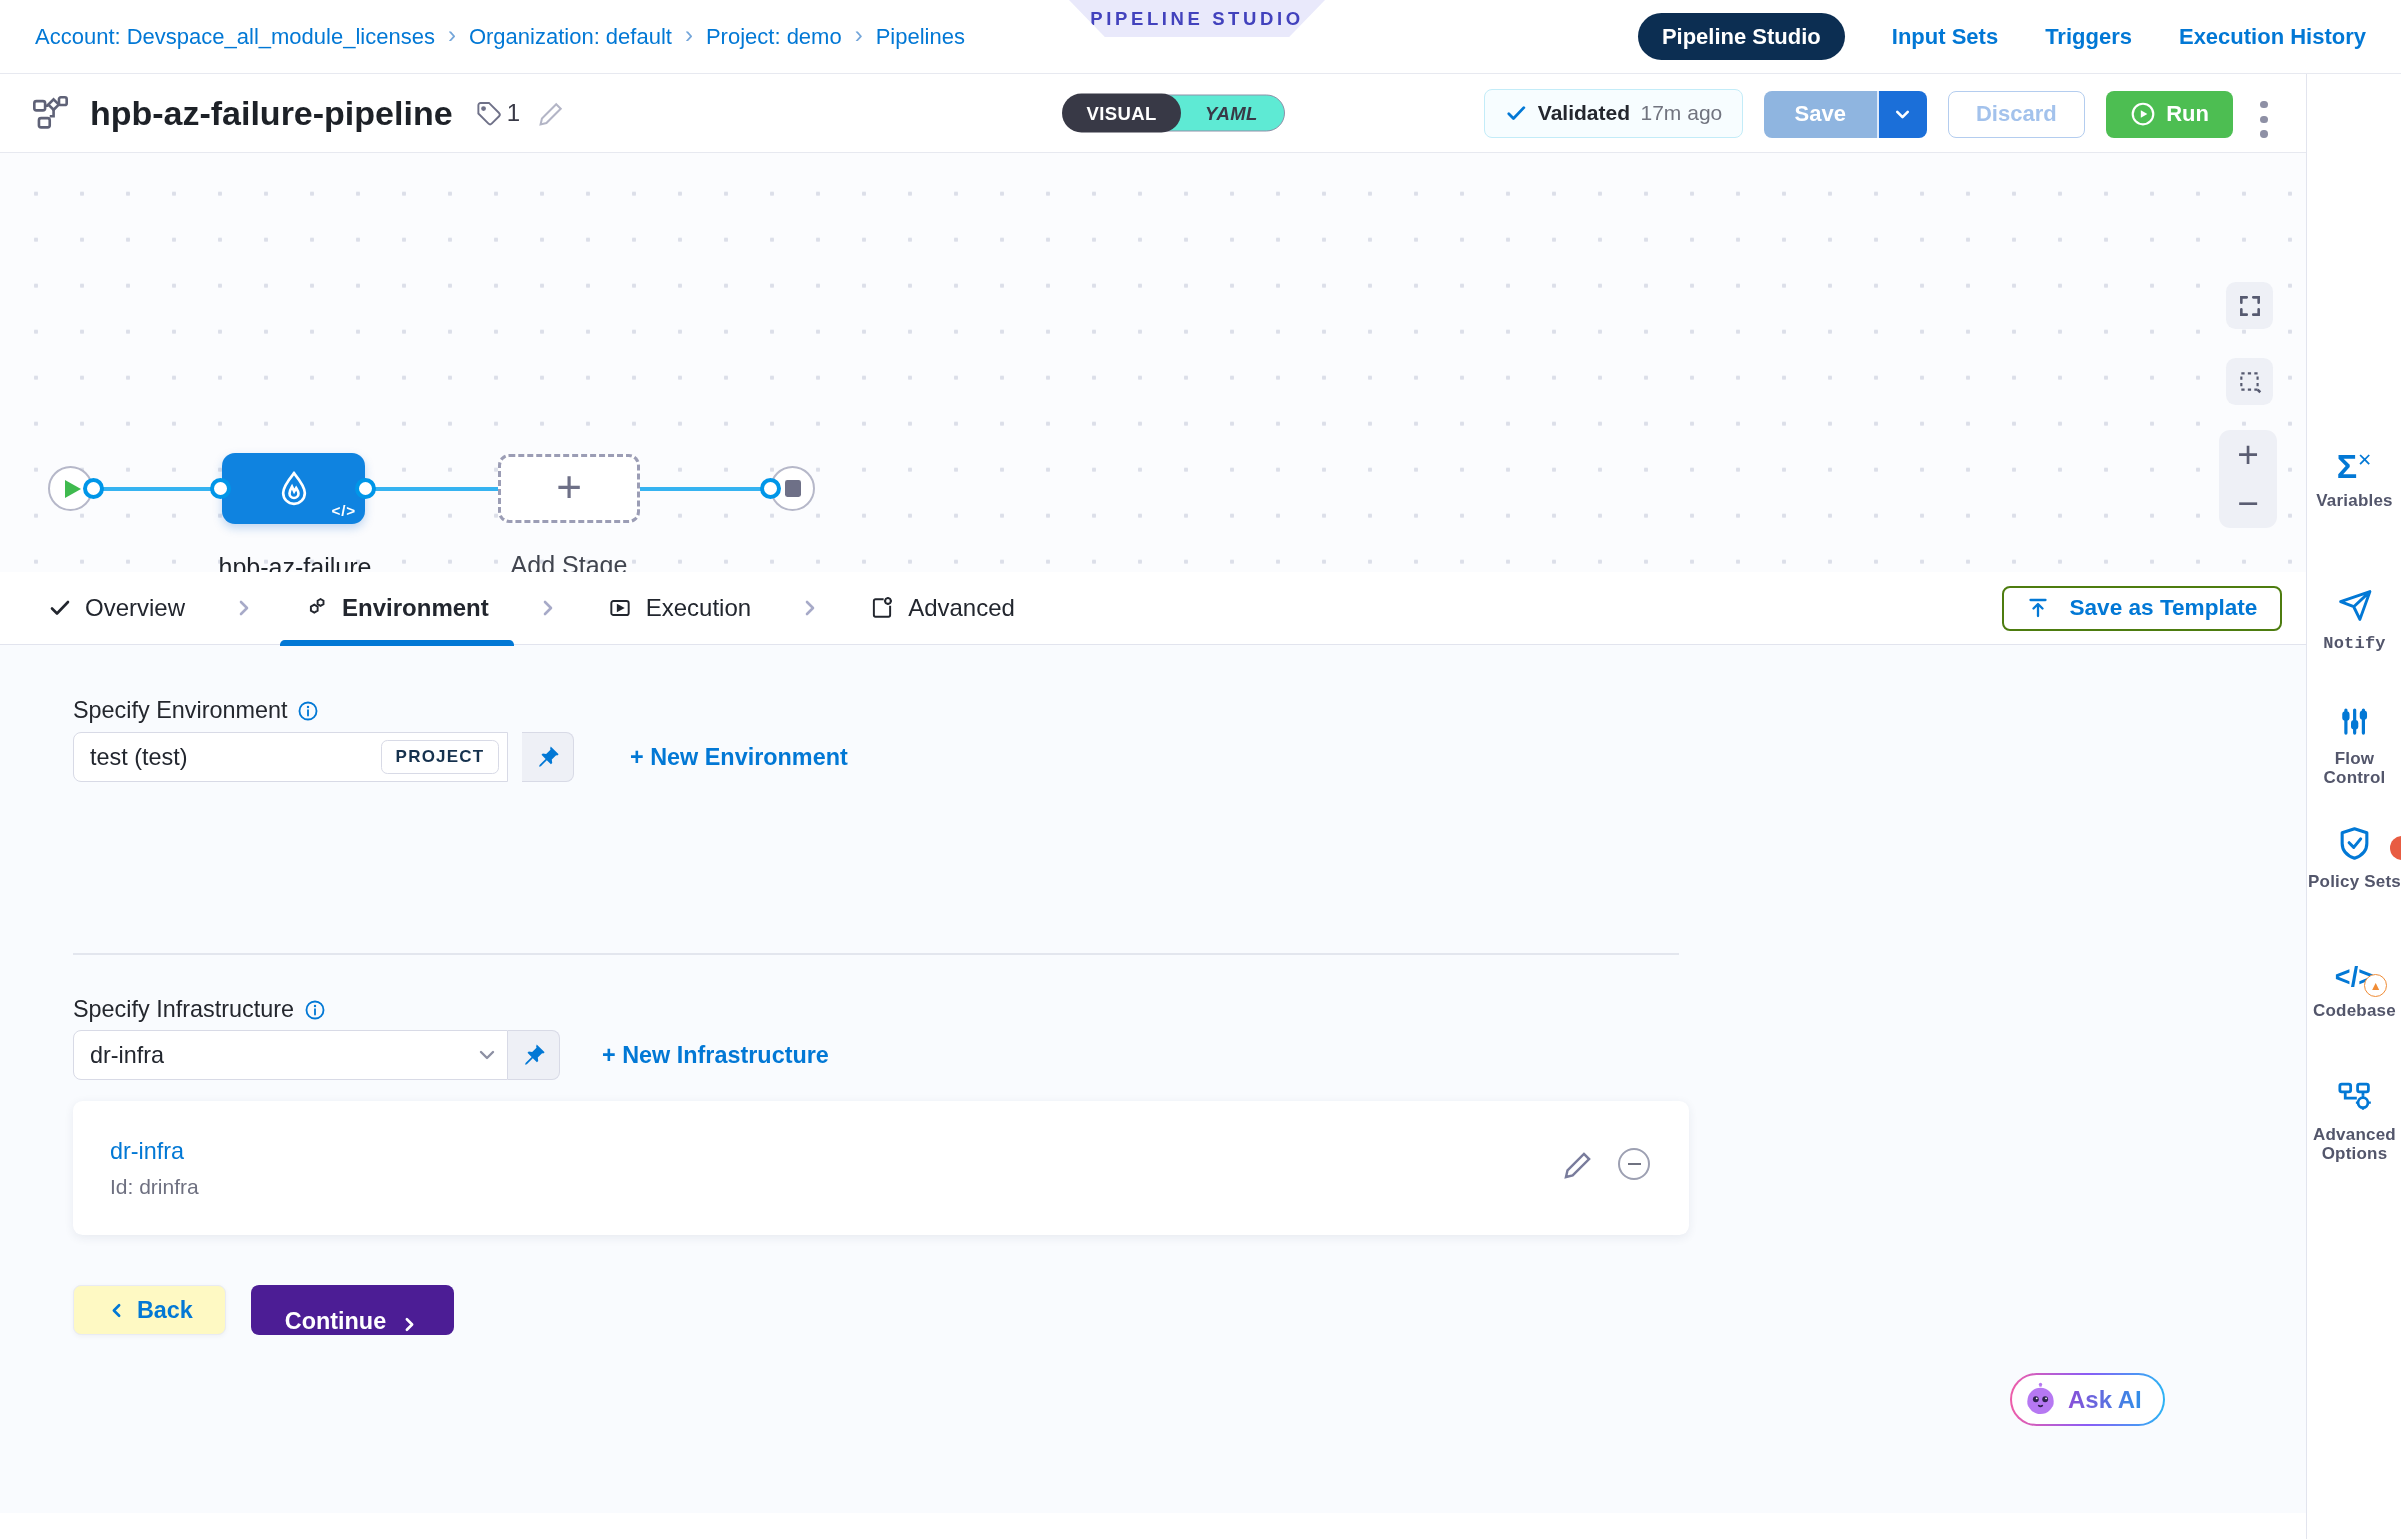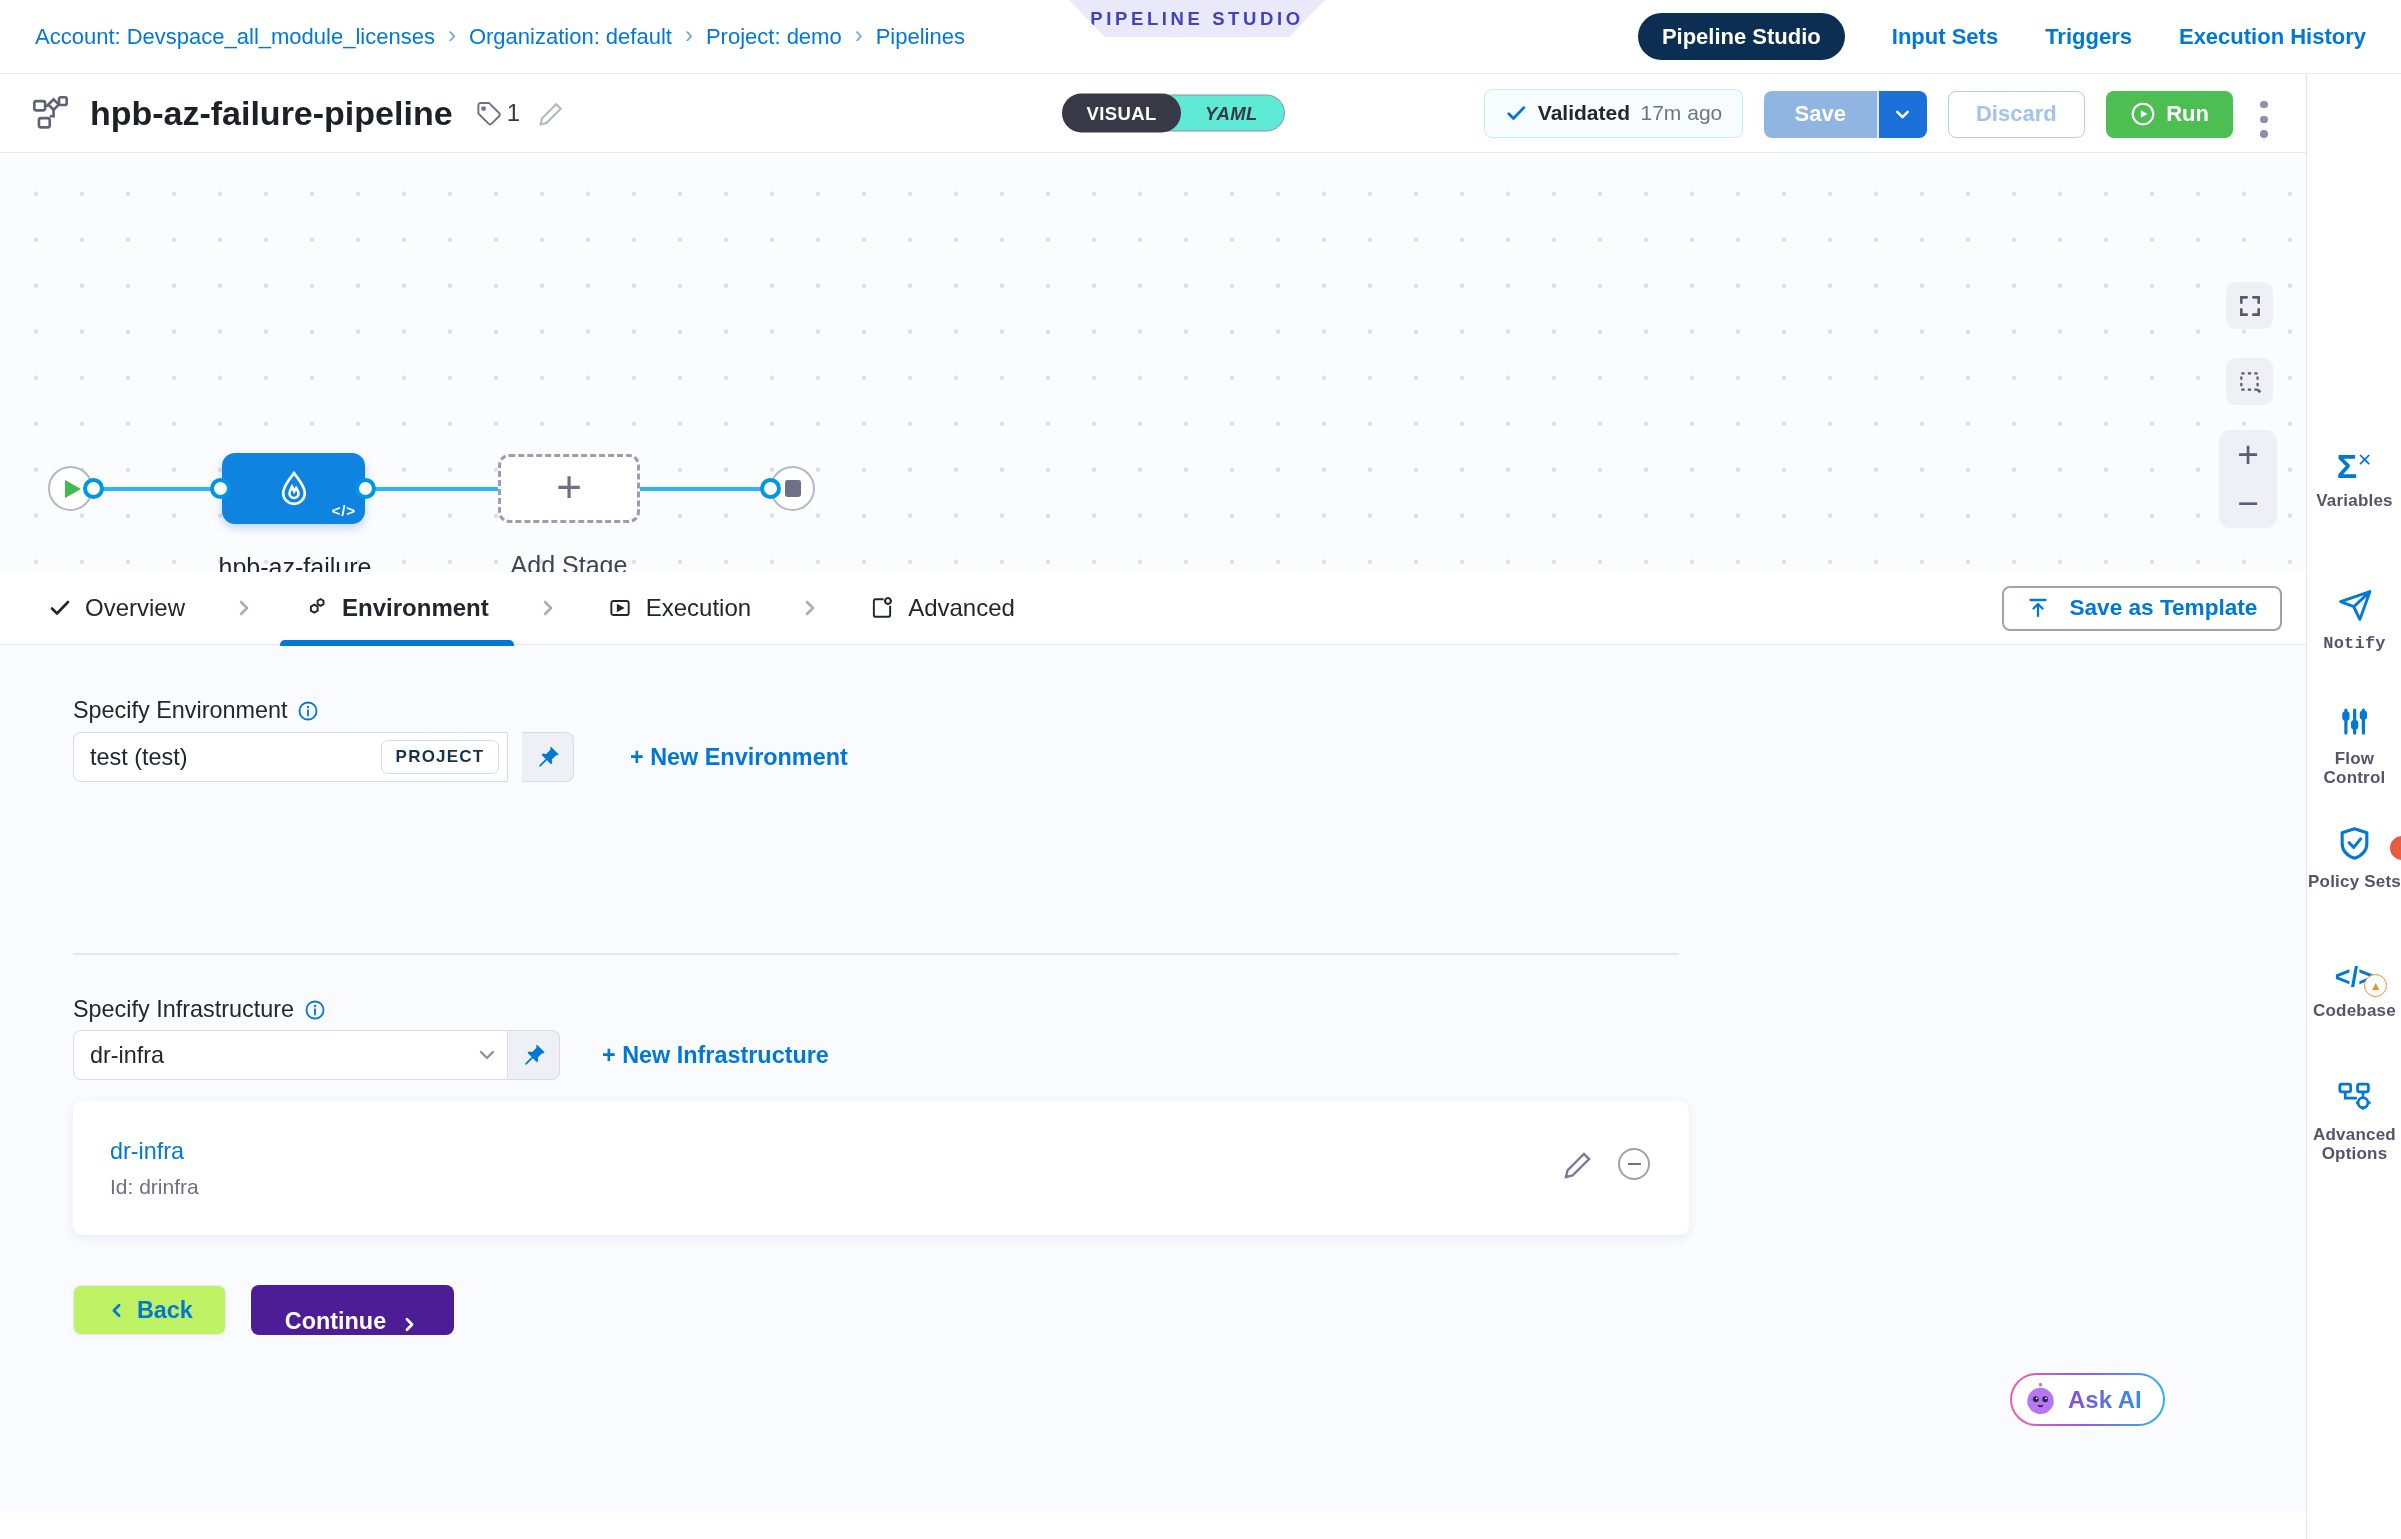--- a/index.html
+++ b/index.html
@@ -84,21 +84,21 @@
   
   .tabsbar{position:absolute;left:0;top:572px;width:2306px;height:73px;background:#fff;
            border-bottom:1.6px solid #e2e4ee;display:flex;align-items:center;
            box-sizing:border-box;padding-left:48px;z-index:2;}
   .tabs{display:flex;align-items:center;gap:47px;}
   .tab{display:flex;align-items:center;gap:13px;font-size:24px;color:#22262e;cursor:pointer;}
   .tab.active{font-weight:700;}
   .tab-underline{position:absolute;left:280px;bottom:-1.6px;width:234px;height:5.6px;background:#0278d5;
                  border-radius:4.8px 4.8px 0 0;}
   .save-template{position:absolute;right:24px;top:13.7px;height:45px;padding:0 22.6px;
-                 border:2px solid #a3a3a3;border-radius:8px;background:#fff;color:#0278d5;
+                 border:2px solid #4d7c0f;border-radius:8px;background:#fff;color:#0278d5;
                  font-weight:700;font-size:22.6px;display:flex;align-items:center;gap:19px;
                  box-sizing:border-box;cursor:pointer;}
 
   
   .content{position:absolute;left:0;top:645px;width:2306px;height:894px;background:#f9fbfe;}
   .sec-label{position:absolute;display:flex;align-items:center;gap:9.7px;font-size:23.4px;color:#24272e;}
   .input-row{position:absolute;display:flex;align-items:center;}
   .input-box{width:435px;height:50px;background:#fff;border:1.6px solid #d8dae6;border-radius:8px 0 0 8px;
              display:flex;align-items:center;padding:0 8px 0 16px;box-sizing:border-box;
              font-size:23.4px;color:#22262e;}
@@ -111,21 +111,21 @@
   .card{position:absolute;left:73px;width:1616px;background:#fff;border-radius:9.7px;
         box-shadow:0 2.4px 9.7px rgba(35,55,95,.08);}
   .card-name{position:absolute;left:37px;font-size:23.4px;color:#0278d5;cursor:pointer;}
   .card-id{position:absolute;left:37px;font-size:21px;color:#6e7080;}
   .card-edit{position:absolute;right:95px;cursor:pointer;}
   .card-remove{position:absolute;right:39px;width:32px;height:32px;border:2px solid #9da0b2;
                border-radius:50%;box-sizing:border-box;display:flex;align-items:center;
                justify-content:center;cursor:pointer;}
   .card-remove i{display:block;width:13px;height:2.4px;background:#6f7280;}
   .divider{position:absolute;left:73px;width:1606px;height:1.6px;background:#e3e6ee;}
-  .back-btn{position:absolute;left:73px;top:640px;width:153px;height:50px;background:#bef264;
+  .back-btn{position:absolute;left:73px;top:640px;width:153px;height:50px;background:#fef9c3;
             border:1.6px solid #e9ebf3;border-radius:8px;color:#0278d5;font-size:23.4px;font-weight:600;
             display:flex;align-items:center;justify-content:center;gap:9.7px;box-sizing:border-box;
             box-shadow:0 1.6px 4.8px rgba(0,0,0,.04);cursor:pointer;}
   .continue-btn{position:absolute;left:251px;top:640px;width:203px;height:50px;background:#4c1d95;
                 border-radius:8px;color:#fff;font-size:23.4px;font-weight:600;display:flex;
                 align-items:flex-end;justify-content:center;gap:13px;cursor:pointer;}
   .askai{position:absolute;left:2010px;top:728px;height:53px;padding:0 21px 0 11.3px;border-radius:805px;
          display:flex;align-items:center;gap:9.7px;border:2.4px solid transparent;box-sizing:border-box;
          background:linear-gradient(#fff,#fff) padding-box,
                     linear-gradient(90deg,#ef5da8,#8a5cf6,#2bb3f4) border-box;cursor:pointer;}

